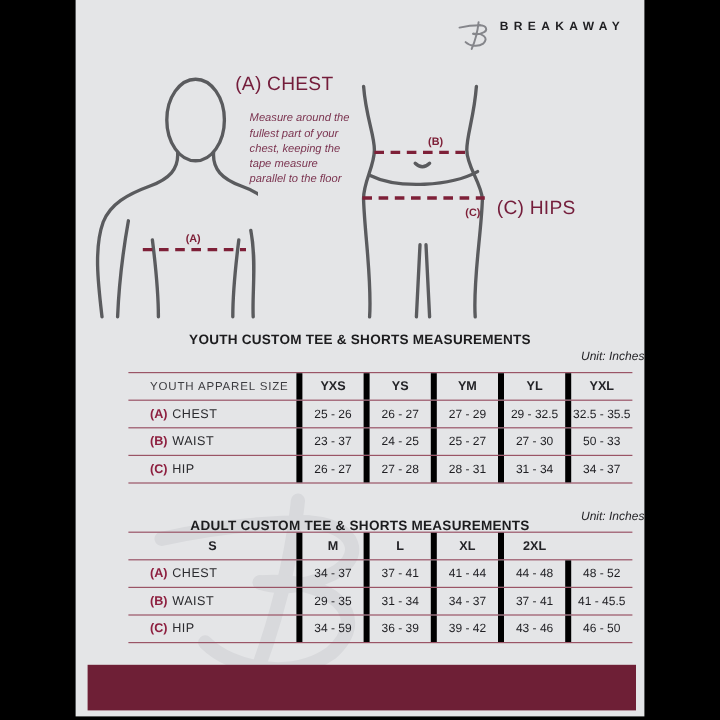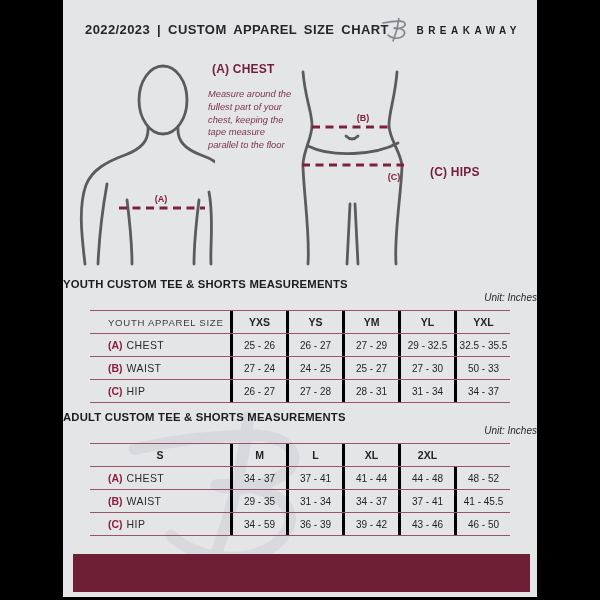--- a/index.html
+++ b/index.html
@@ -3,72 +3,71 @@
 <meta charset="utf-8">
 <style>
   html,body{margin:0;padding:0}
   body{width:600px;height:600px;background:#000;position:relative;overflow:hidden;
        font-family:"Liberation Sans",sans-serif;}
   .page{position:absolute;left:63px;top:0;width:474px;height:597px;background:#e4e5e7;overflow:hidden;}
 
   
   .hdr-title{position:absolute;left:22px;top:22px;font-size:13px;font-weight:800;
              color:#26262a;letter-spacing:.4px;word-spacing:3px;z-index:2}
-  .brand{position:absolute;right:16px;top:17px;display:flex;align-items:center;gap:7px;z-index:2}
+  .brand{position:absolute;right:16px;top:17px;display:flex;align-items:flex-start;gap:7px;z-index:2}
   .brand-name{font-size:10px;font-weight:800;letter-spacing:4.5px;color:#1f1f22}
 
   
   .fig{position:absolute;z-index:1}
   #fig-chest{left:12px;top:56px}
   #fig-waist{left:227px;top:56px}
   .body-line{fill:none;stroke:#5a5b5e;stroke-width:2.8;stroke-linecap:round}
   .dash-line{fill:none;stroke:#7e2038;stroke-width:2.8;stroke-dasharray:8 5.5}
   .marker{font-family:"Liberation Sans",sans-serif;font-size:9px;font-weight:800;fill:#7e2038}
 
   
   .guide{position:absolute;width:110px;z-index:2}
   #guide-a{left:133px;top:62px}
   #guide-b{left:351px;top:62px}
   #guide-c{left:351px;top:165px}
-  .guide h3{font-size:12px;font-weight:700;color:#741d3b;margin:0 16px 7px;letter-spacing:.2px}
+  .guide h3{font-size:16px;font-weight:400;color:#741d3b;margin:0 0 7px;letter-spacing:.2px}
   .guide p{font-size:9.3px;font-style:italic;color:#7b3450;margin:12px;line-height:1.38}
 
   
-  .sec-title{position:absolute;width:100%;font-weight:800;font-size:11.3px;
+  .sec-title{position:absolute;width:100%;text-align:center;font-weight:800;font-size:11.3px;
              color:#1c1c1e;letter-spacing:.2px;z-index:2}
   .sec-unit{position:absolute;width:100%;text-align:right;font-style:italic;font-size:10px;
             color:#26262a;z-index:2}
   #youth-title{top:278px}#youth-unit{top:292px}
-  #adult-title{top:411px}#adult-unit{top:425px}
-
-  
-  .size-table{position:absolute;left:27px;width:420px;border-bottom:1px solid #9a5466;z-index:2}
+  #adult-title{top:433px}#adult-unit{top:425px}
+
+  
+  .size-table{position:absolute;left:44px;width:420px;border-bottom:1px solid #9a5466;z-index:2}
   #youth-table{top:310px}
   #adult-table{top:443px}
   .tr{display:grid;grid-template-columns:140px repeat(5,56px);height:22px;border-top:1px solid #9a5466}
   .td{display:flex;align-items:center;justify-content:center;font-size:10px;color:#1f1f23;overflow:hidden}
-  .td:not(:first-child){border-left:3px solid #000000}
+  .td:not(:first-child){border-left:5px solid #000000}
   .td.label{justify-content:flex-start;padding-left:18px}
   .th-label{font-size:9.6px;letter-spacing:.7px;color:#3c3c40}
   .th-size{font-weight:800;font-size:10.5px;color:#232327}
   .pfx{color:#8d1f3f;font-weight:800;font-size:10.5px;margin-right:4px}
   .lbl{font-size:10.5px;color:#2a2a2e;letter-spacing:.4px}
 
   
   .footer{position:absolute;left:10px;top:554px;width:457px;height:38px;background:#6e1f36;z-index:3}
   .watermark{position:absolute;left:58px;top:408px;z-index:0}
   .logo-stroke{fill:none;stroke:#85868b;stroke-width:2.6;stroke-linecap:round}
   .wm-stroke{fill:none;stroke:#d8d9dc;stroke-width:2.6;stroke-linecap:round}
 </style>
 </head>
 <body>
 
 <div class="page">
 
-  <div class="hdr-title">2022/2023  |  CUSTOM APPAREL SIZE CHART</div>
   <div class="brand">
     <svg width="28" height="26" viewBox="0 0 44 40">
       <path class="logo-stroke" d="M 3 9 C 12 7 22 6 30 6"></path>
       <path class="logo-stroke" d="M 28 2 C 27 12 24 25 19 37"></path>
       <path class="logo-stroke" d="M 29 6 C 39 6 41 13 33 16 C 29 18 24 18 21 17"></path>
       <path class="logo-stroke" d="M 21 17 C 34 16 42 23 34 30 C 27 35 16 33 11 28"></path>
     </svg>
     <span class="brand-name">BREAKAWAY</span>
   </div>
 
@@ -133,21 +132,21 @@
       <div class="td">26 - 27</div>
       <div class="td">27 - 29</div>
       <div class="td">29 - 32.5</div>
       <div class="td">32.5 - 35.5</div>
     </div>
     <div class="tr">
       <div class="td label">
         <span class="pfx">(B)</span>
         <span class="lbl">WAIST</span>
       </div>
-      <div class="td">27 - 24</div>
+      <div class="td">23 - 37</div>
       <div class="td">24 - 25</div>
       <div class="td">25 - 27</div>
       <div class="td">27 - 30</div>
       <div class="td">50 - 33</div>
     </div>
     <div class="tr">
       <div class="td label">
         <span class="pfx">(C)</span>
         <span class="lbl">HIP</span>
       </div>

